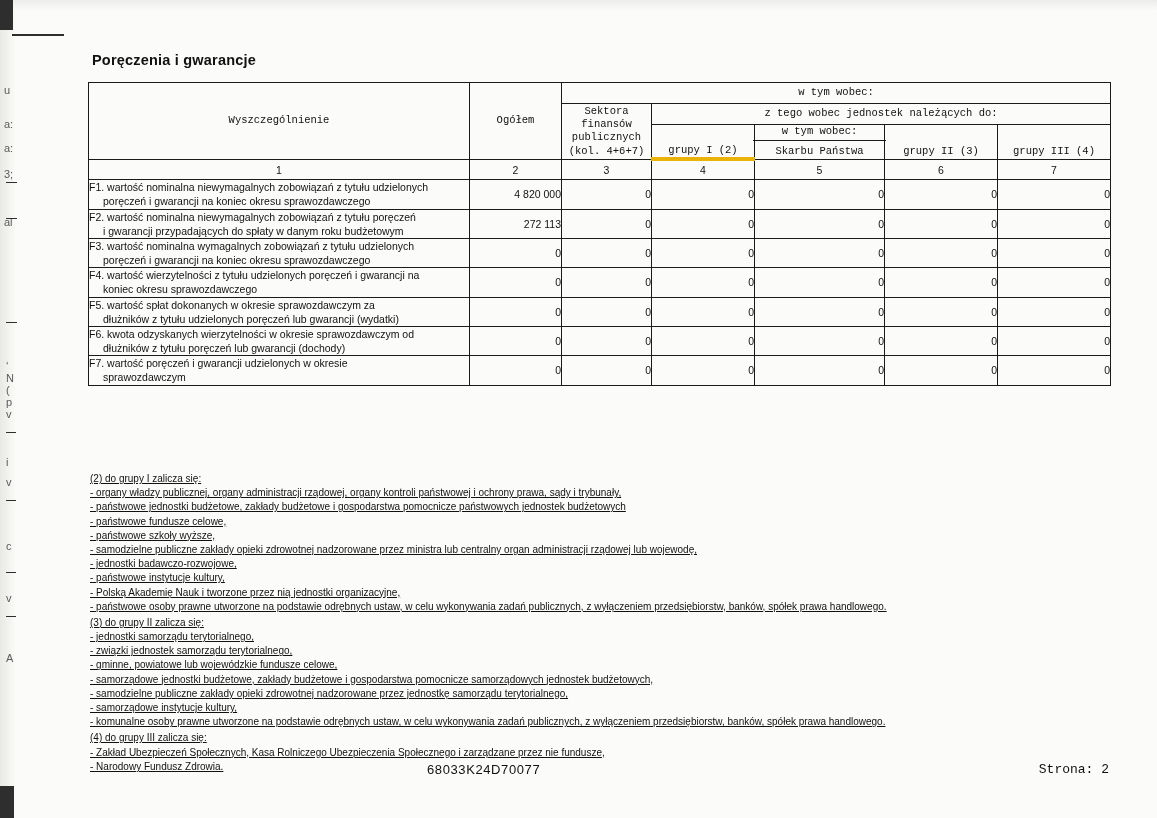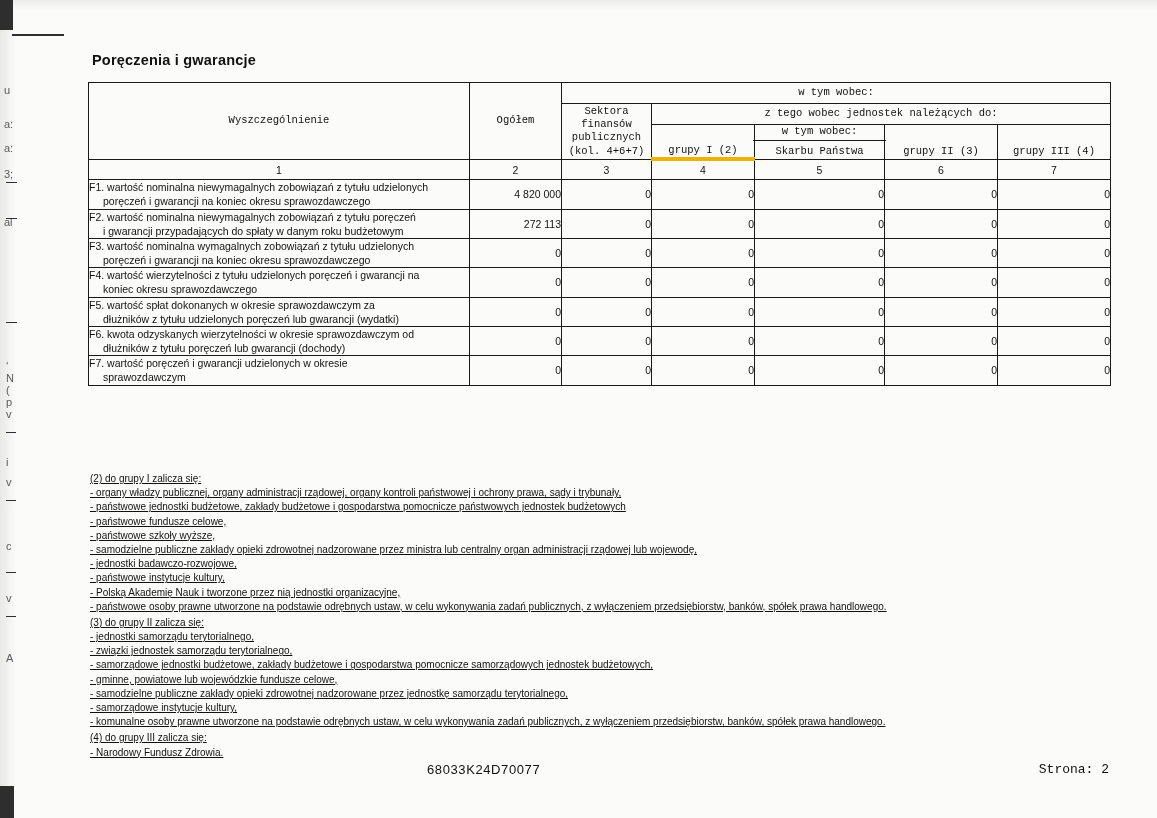--- a/index.html
+++ b/index.html
@@ -316,23 +316,24 @@
   <div class="li">- państwowe fundusze celowe,</div>
   <div class="li">- państwowe szkoły wyższe,</div>
   <div class="li">- samodzielne publiczne zakłady opieki zdrowotnej nadzorowane przez ministra lub centralny organ administracji rządowej lub wojewodę,</div>
   <div class="li">- jednostki  badawczo-rozwojowe,</div>
   <div class="li">- państwowe instytucje kultury,</div>
   <div class="li">- Polską Akademię Nauk i tworzone przez nią jednostki organizacyjne,</div>
   <div class="li">- państwowe osoby prawne utworzone na podstawie odrębnych ustaw, w celu wykonywania zadań publicznych, z wyłączeniem przedsiębiorstw, banków, spółek prawa handlowego.</div>
   <div class="head">(3) do grupy II  zalicza się:</div>
   <div class="li">- jednostki samorządu terytorialnego,</div>
   <div class="li">- związki jednostek samorządu terytorialnego,</div>
+  <div class="li">- gminne, powiatowe lub wojewódzkie fundusze celowe,</div>
   <div class="li">- samorządowe jednostki budżetowe, zakłady budżetowe i gospodarstwa pomocnicze samorządowych jednostek budżetowych,</div>
-  <div class="li">- gminne, powiatowe lub wojewódzkie fundusze celowe,</div>
   <div class="li">- samodzielne publiczne zakłady opieki zdrowotnej nadzorowane przez  jednostkę samorządu terytorialnego,</div>
   <div class="li">- samorządowe instytucje kultury,</div>
   <div class="li">- komunalne osoby prawne utworzone na podstawie odrębnych ustaw, w celu wykonywania zadań publicznych, z wyłączeniem przedsiębiorstw, banków, spółek prawa handlowego.</div>
   <div class="head">(4) do grupy III  zalicza się:</div>
+  <div class="li">- Zakład Ubezpieczeń Społecznych, Kasa Rolniczego Ubezpieczenia Społecznego i zarządzane przez nie fundusze,</div>
   <div class="li">- Narodowy Fundusz Zdrowia.</div>
 </div>
 
 <div class="footer-code">68033K24D70077</div>
 <div class="footer-page">Strona: 2</div>
 
 </body></html>

